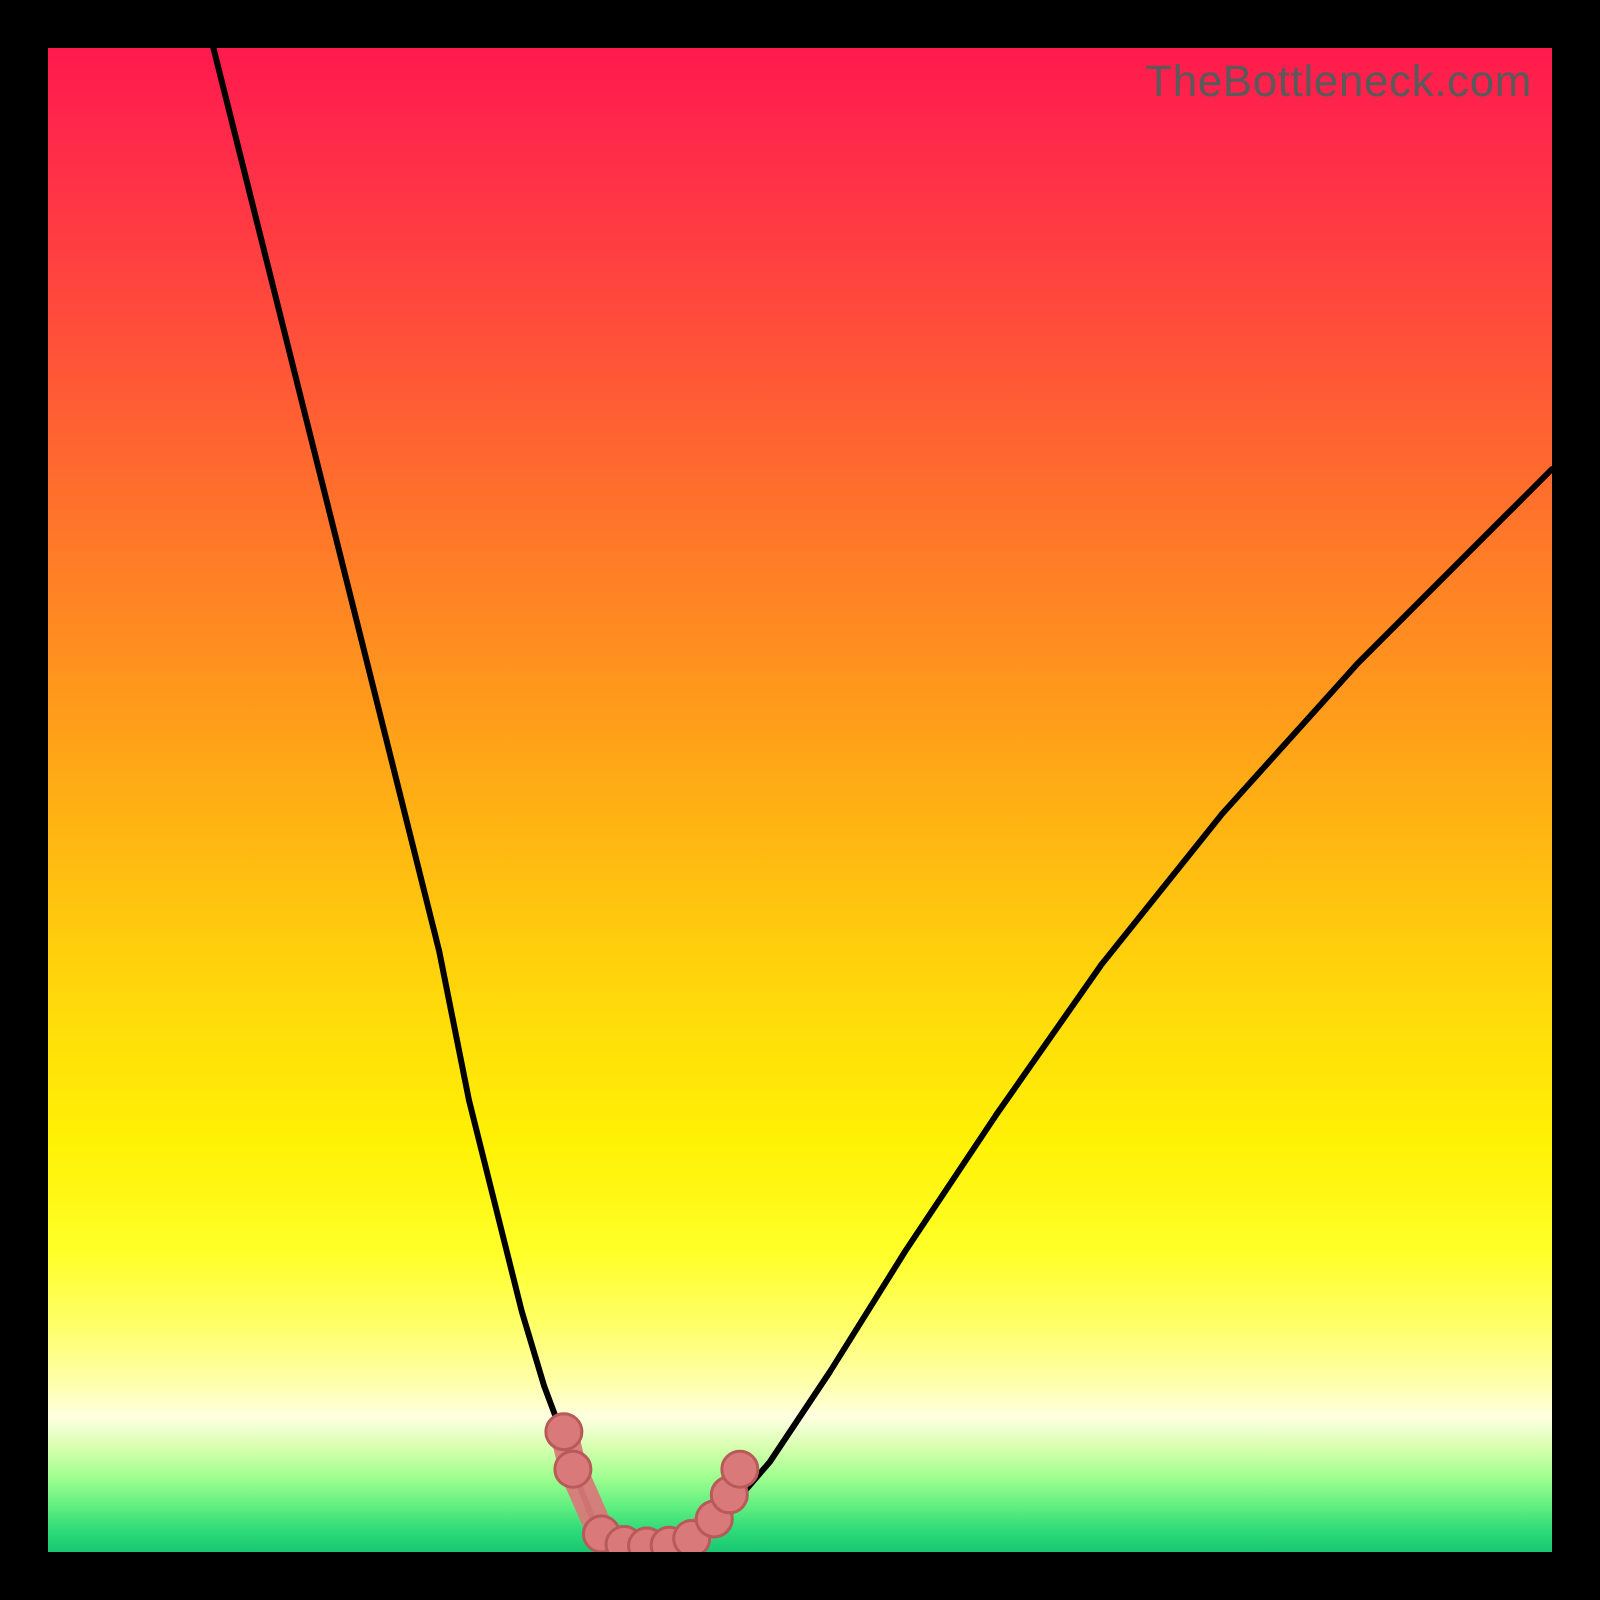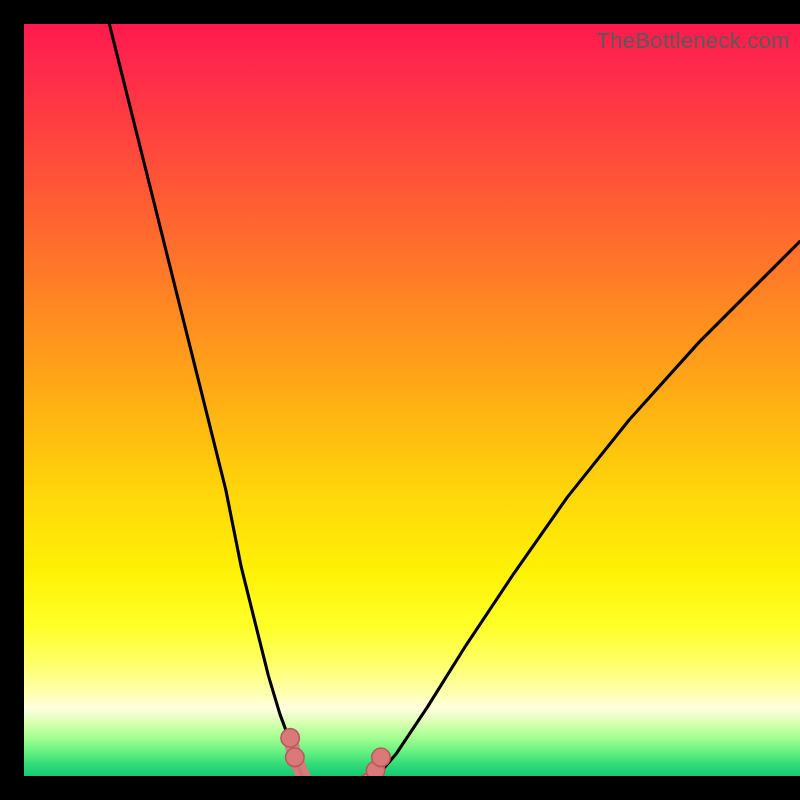--- a/index.html
+++ b/index.html
@@ -19,21 +19,20 @@
     height: 800px;
     background: #000;
   }
   .plot-area {
     position: absolute;
     top: 24px;
     left: 24px;
     width: 752px;
     height: 752px;
     overflow: hidden;
-    padding-left: 24px;
   }
   .gradient-bg {
     position: absolute;
     inset: 0;
     background: linear-gradient(
       to bottom,
       #ff1a4d 0%,
       #ff2a4a 6%,
       #ff4040 14%,
       #ff6a2e 28%,

